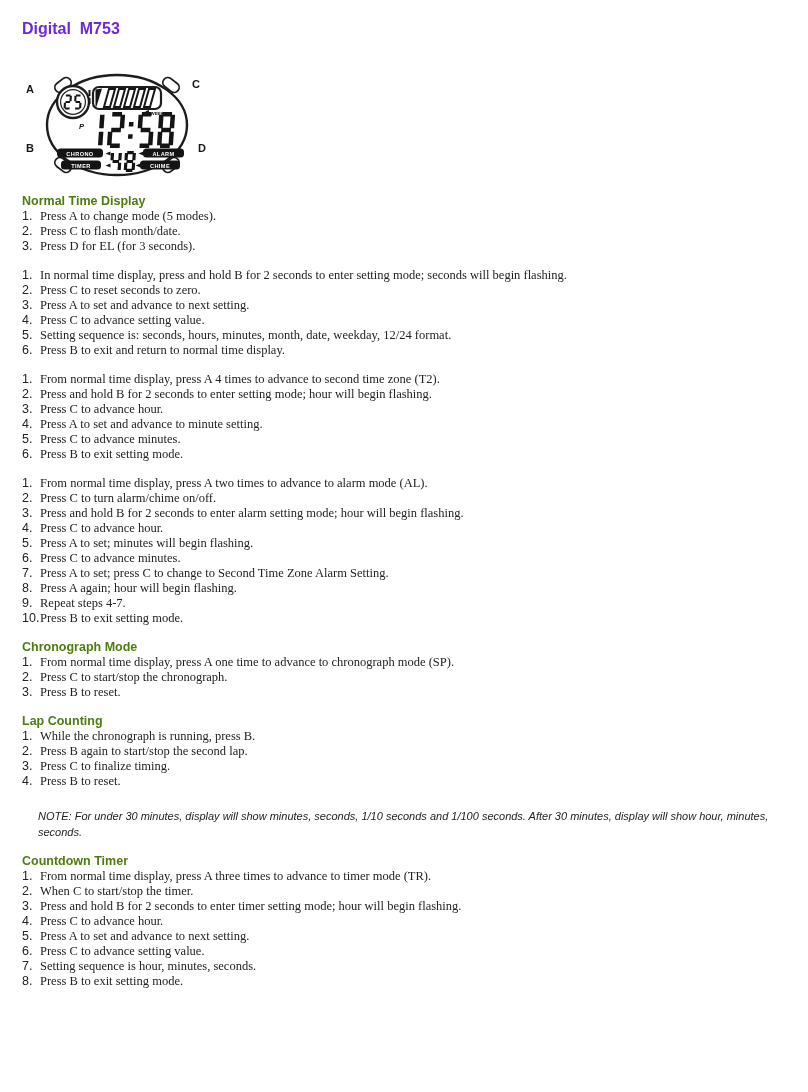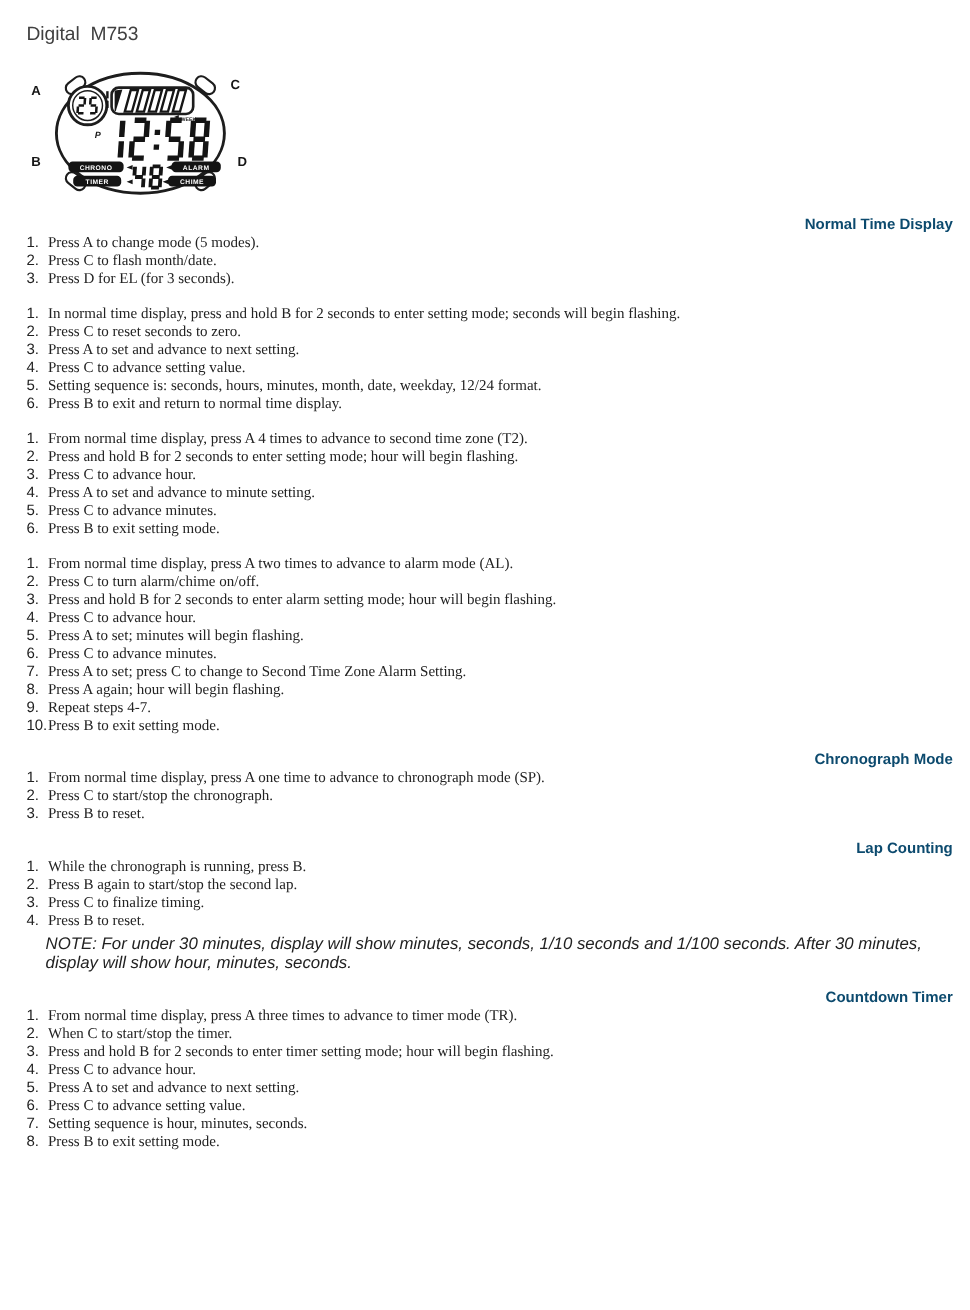--- a/index.html
+++ b/index.html
@@ -4,42 +4,42 @@
 <style>
   * { box-sizing: border-box; }
   html, body { margin: 0; padding: 0; }
   body {
     width: 808px; height: 1092px; overflow: hidden;
     background: #ffffff; color: #222222;
     font-family: "Liberation Sans", sans-serif;
   }
   .page { padding: 20px 14px 0 22px; }
   h1.title {
-    font-size: 16px; font-weight: normal; margin: 0 0 14px 0;
-    white-space: pre; color: #404040;
+    font-size: 16px; font-weight: bold; margin: 0 0 28px 0;
+    white-space: pre; color: #6d28d9;
   }
   svg.watch { display: block; margin: 0 0 2px 0; }
   svg.watch text { font-family: "Liberation Sans", sans-serif; fill: #161616; }
   svg.watch .outline { fill: #ffffff; stroke: #1d1d1d; }
   svg.watch .pill-text { fill: #ffffff; font-size: 5.6px; font-weight: bold; letter-spacing: .4px; }
   svg.watch .btn-label { font-size: 11px; font-weight: bold; }
   svg.watch .seg { fill: #141414; }
   svg.watch .week-text { font-size: 4.4px; font-weight: bold; }
   svg.watch .p-ind { font-size: 7.5px; font-weight: bold; font-style: italic; }
   #sections { margin-top: 14px; }
   section.sec { margin-top: 14px; }
   section.sec:first-child { margin-top: 0; }
-  h2.sec-head { font-size: 12.5px; font-weight: bold; margin: 0; line-height: 15px; color: #0c4a6e; text-align: right; }
+  h2.sec-head { font-size: 12.5px; font-weight: bold; margin: 0; line-height: 15px; color: #4d7c0f; }
   ol.steps { list-style: none; margin: 0; padding: 0; }
   ol.steps li { display: flex; font-size: 12.5px; line-height: 15px; }
   .num { flex: 0 0 18px; width: 18px; }
   .txt { flex: 1; font-family: Liberation Serif, serif; }
   p.note {
-    font-style: italic; font-size: 14px; line-height: 15.5px;
-    margin: 4px 0 0 16px; padding-right: 4px;
+    font-style: italic; font-size: 11px; line-height: 15.5px;
+    margin: 20px 0 0 16px; padding-right: 4px;
   }
 </style>
 </head>
 <body>
 
 <div class="page">
 
   <h1 class="title">Digital  M753</h1>
 
   <svg class="watch" width="196" height="114" viewBox="0 0 196 114">

